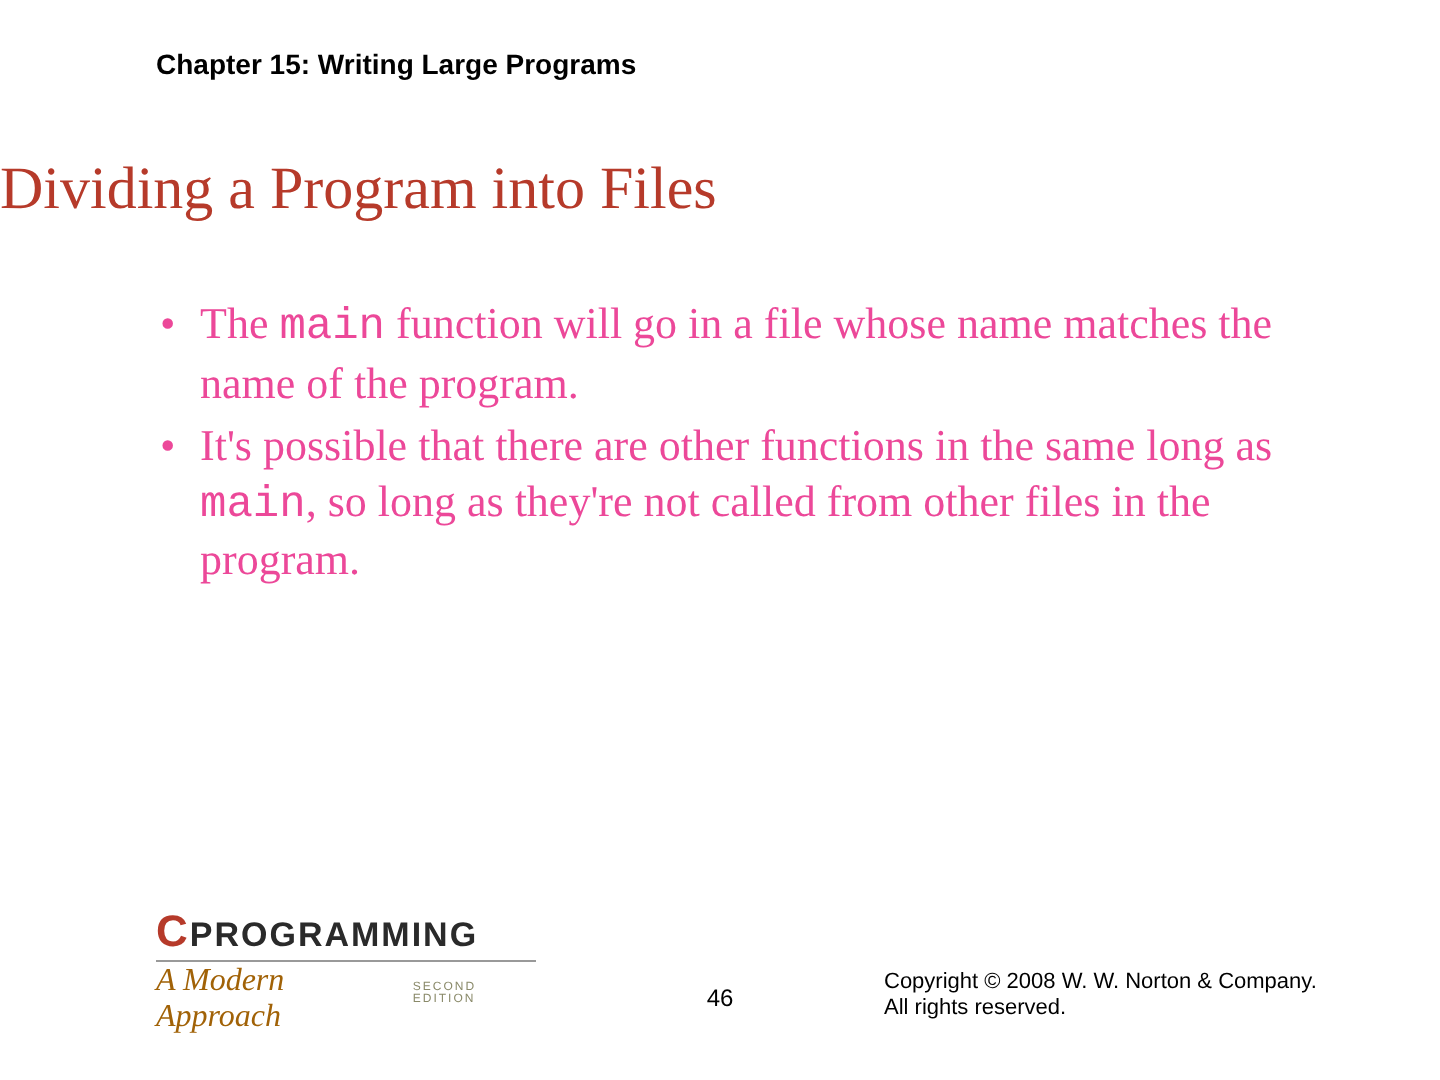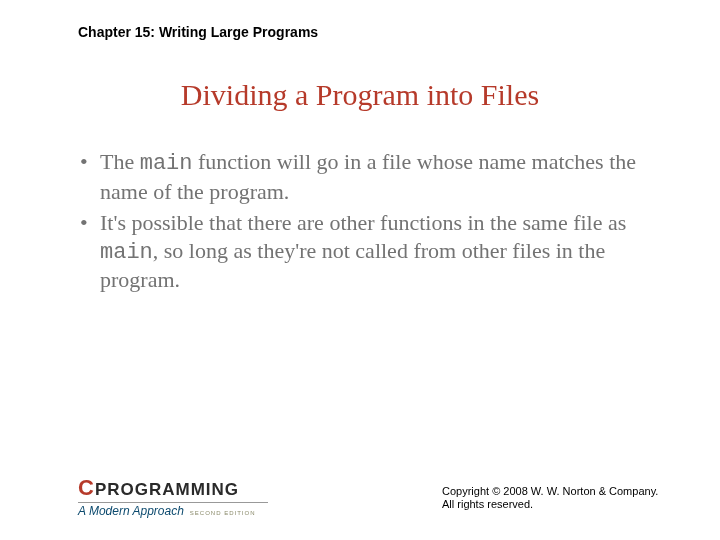--- a/index.html
+++ b/index.html
@@ -18,32 +18,32 @@
     font-family: Arial, Helvetica, sans-serif;
     font-weight: bold;
     font-size: 14px;
     color: #000;
   }
   .slide-title {
     position: absolute;
     top: 78px;
     left: 0;
     width: 720px;
-    text-align: center;
+    text-align: left;
     font-size: 30px;
     color: #b63a2a;
     font-weight: normal;
   }
   .body-content {
     position: absolute;
     top: 148px;
     left: 78px;
     right: 60px;
     font-size: 22px;
-    color: #737373;
+    color: #ec4899;
     line-height: 1.25;
   }
   .body-content ul {
     list-style: none;
     padding-left: 0;
   }
   .body-content li {
     position: relative;
     padding-left: 22px;
     margin-bottom: 4px;
@@ -90,24 +90,24 @@
     letter-spacing: 1px;
   }
   .logo-sub {
     display: flex;
     align-items: baseline;
     border-top: 1px solid #999;
     margin-top: 1px;
     padding-top: 1px;
   }
   .logo-modern {
-    font-family: Liberation Sans, sans-serif;
+    font-family: Liberation Serif, serif;
     font-style: italic;
-    font-size: 12px;
-    color: #0c4a6e;
+    font-size: 16px;
+    color: #a16207;
   }
   .logo-edition {
     font-family: Arial, sans-serif;
     font-size: 6px;
     letter-spacing: 1px;
     color: #8a8a6a;
     margin-left: 6px;
   }
   .page-number {
     position: absolute;
@@ -136,33 +136,34 @@
 <div class="chapter-header">Chapter 15: Writing Large Programs</div>
 
 <div class="slide-title">Dividing a Program into Files</div>
 
 <div class="body-content">
   <ul>
     <li>
       <span>The </span><span class="mono">main</span><span> function will go in a file whose name matches the name of the program.</span>
     </li>
     <li>
-      <span>It's possible that there are other functions in the same file as </span><span class="mono">main</span><span>, so long as they're not called from other files in the program.</span>
+      <span>It's possible that there are other functions in the same long as </span><span class="mono">main</span><span>, so long as they're not called from other files in the program.</span>
     </li>
   </ul>
 </div>
 
 <div class="footer">
   <div class="logo">
     <div class="logo-top">
       <span class="logo-c">C</span>
       <span class="logo-prog">PROGRAMMING</span>
     </div>
     <div class="logo-sub">
       <span class="logo-modern">A Modern Approach</span>
       <span class="logo-edition">SECOND EDITION</span>
     </div>
   </div>
+  <div class="page-number">46</div>
   <div class="copyright">
     <div>Copyright © 2008 W. W. Norton &amp; Company.</div>
     <div>All rights reserved.</div>
   </div>
 </div>
 
 </body></html>

